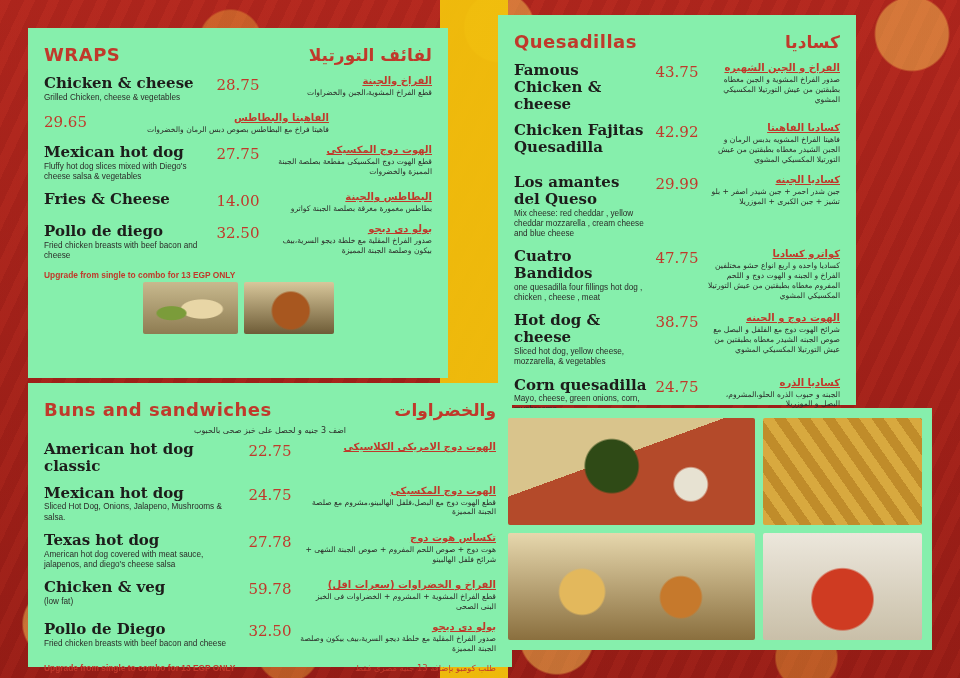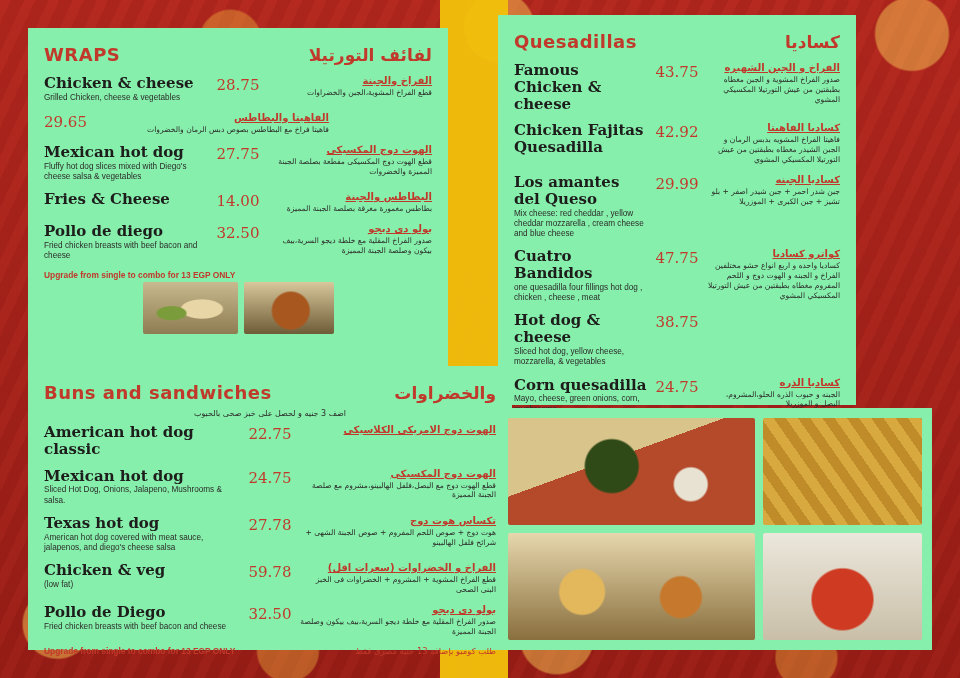--- a/index.html
+++ b/index.html
@@ -71,21 +71,21 @@
     border-radius: 4px 4px 2px 2px;
   }
   
   .panel {
     position: absolute;
     background: #86efac;
     z-index: 3;
     box-sizing: border-box;
   }
   #wraps-panel   { left: 28px;  top: 28px;  width: 420px; height: 350px; }
-  #buns-panel    { left: 28px;  top: 366px; width: 484px; height: 284px; }
+  #buns-panel    { left: 28px;  top: 383px; width: 484px; height: 284px; }
   #quesa-panel   { left: 498px; top: 15px;  width: 358px; height: 390px; }
   #photo-panel   { left: 498px; top: 408px; width: 434px; height: 242px; }
 
   .panel-inner { padding: 14px 16px 6px 16px; }
 
   .sect-head {
     display: flex;
     align-items: baseline;
     justify-content: space-between;
     margin: 2px 0 10px 0;
@@ -288,21 +288,21 @@
     </div>
 
     <div class="item">
       <div class="it-left">
         <div class="it-name">Fries &amp; Cheese</div>
         <div class="it-sub"></div>
       </div>
       <div class="it-price">14.00</div>
       <div class="it-right">
         <div class="it-name-ar">البطاطس والجبنة</div>
-        <div class="it-sub-ar">بطاطس مغمورة مغرقة بصلصة الجبنة المميزة</div>
+        <div class="it-sub-ar">بطاطس مغمورة مغرقة بصلصة الجبنة كواترو</div>
       </div>
     </div>
 
     <div class="item">
       <div class="it-left">
         <div class="it-name">Pollo de diego</div>
         <div class="it-sub">Fried chicken breasts with beef bacon and cheese</div>
       </div>
       <div class="it-price">32.50</div>
       <div class="it-right">
@@ -451,20 +451,24 @@
         <div class="it-sub-ar">كساديا واحده و اربع انواع حشو مختلفين الفراخ و الجبنه و الهوت دوج و اللحم المفروم مغطاه بطبقتين من عيش التورتيلا المكسيكي المشوي</div>
       </div>
     </div>
 
     <div class="item">
       <div class="it-left">
         <div class="it-name">Hot dog &amp; cheese</div>
         <div class="it-sub">Sliced hot dog, yellow cheese, mozzarella, &amp; vegetables</div>
       </div>
       <div class="it-price">38.75</div>
+      <div class="it-right">
+        <div class="it-name-ar">الهوت دوج و الجبنه</div>
+        <div class="it-sub-ar">شرائح الهوت دوج مع الفلفل و البصل مع صوص الجبنه الشيدر مغطاه بطبقتين من عيش التورتيلا المكسيكي المشوي</div>
+      </div>
     </div>
 
     <div class="item">
       <div class="it-left">
         <div class="it-name">Corn quesadilla</div>
         <div class="it-sub">Mayo, cheese, green onions, corn, mushrooms</div>
       </div>
       <div class="it-price">24.75</div>
       <div class="it-right">
         <div class="it-name-ar">كساديا الذره</div>

